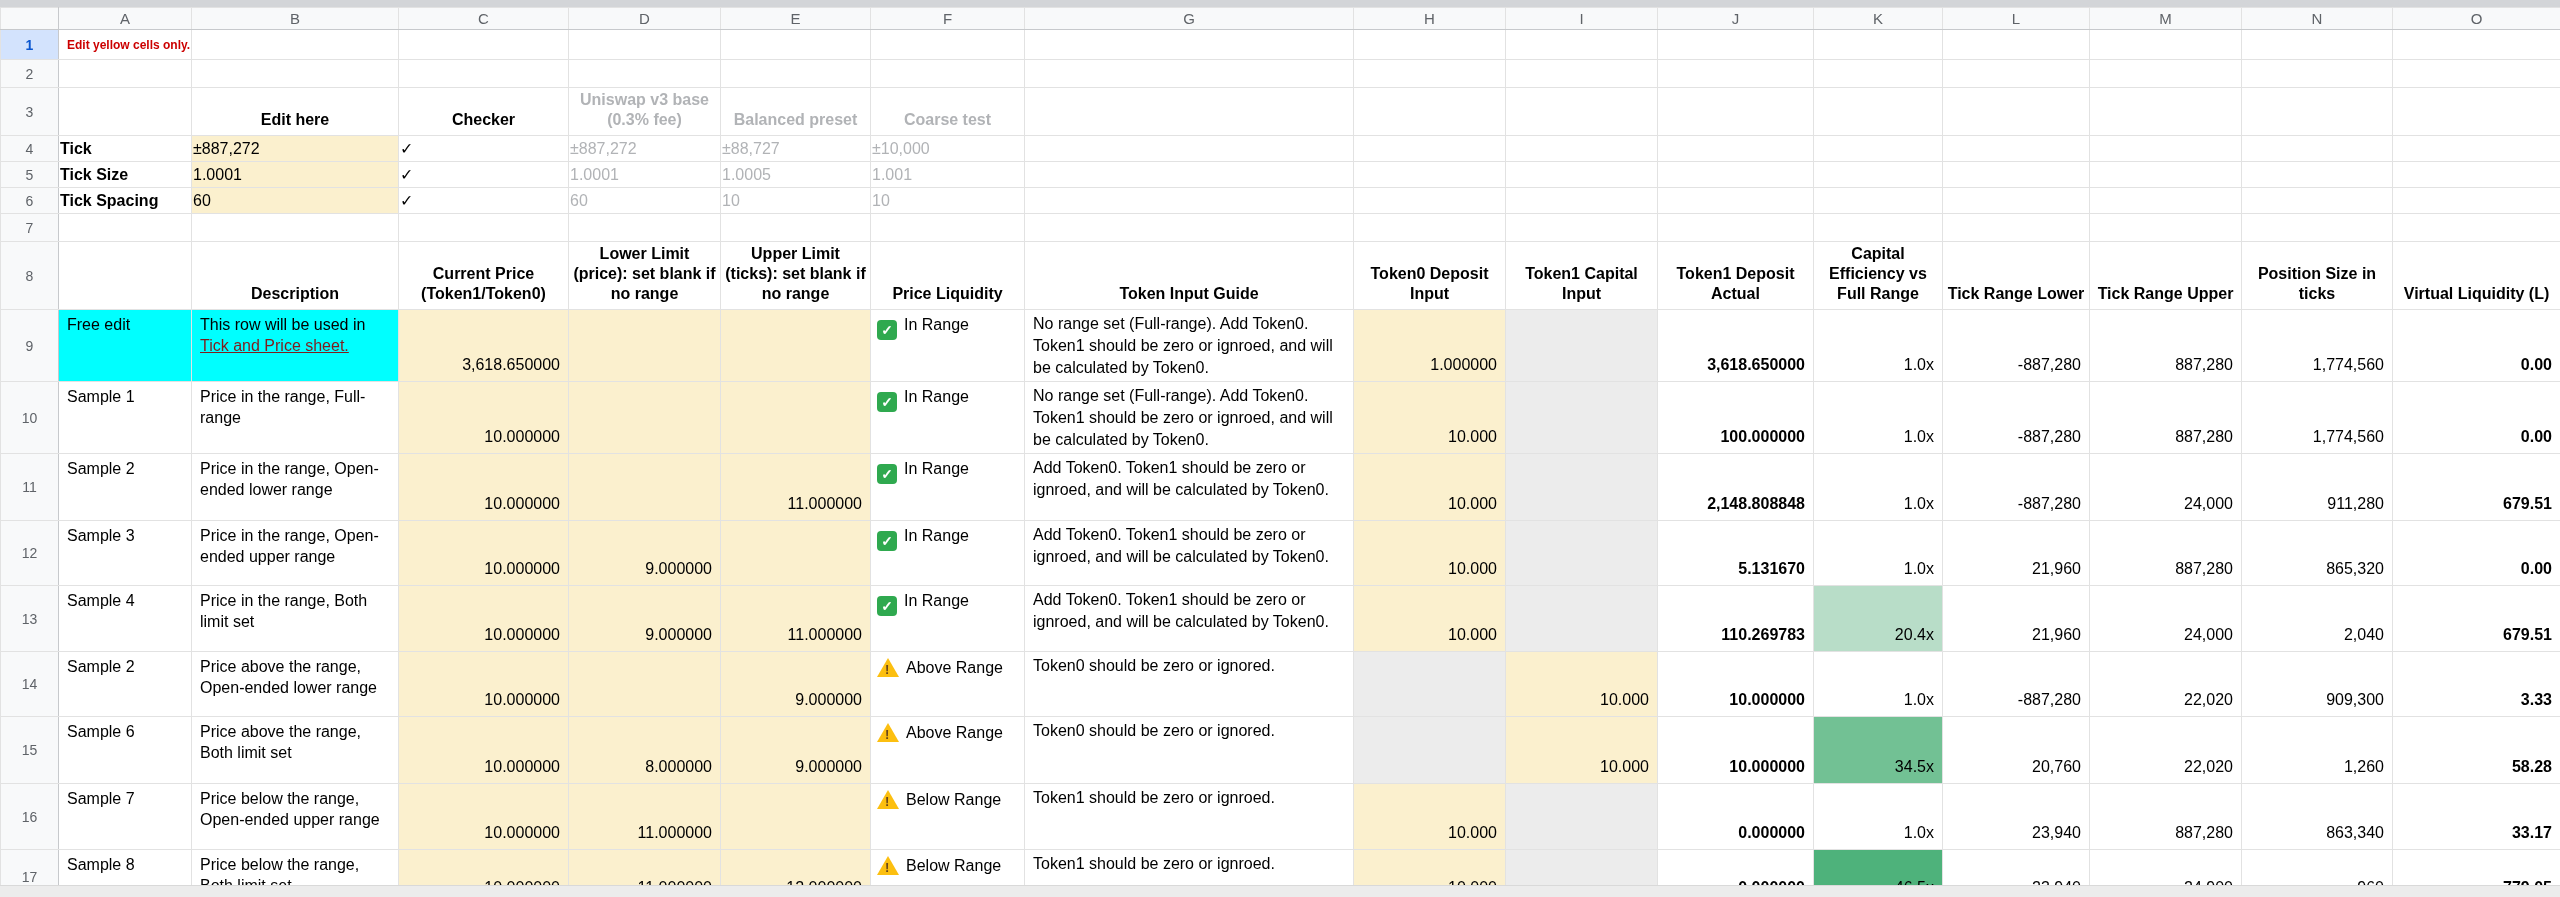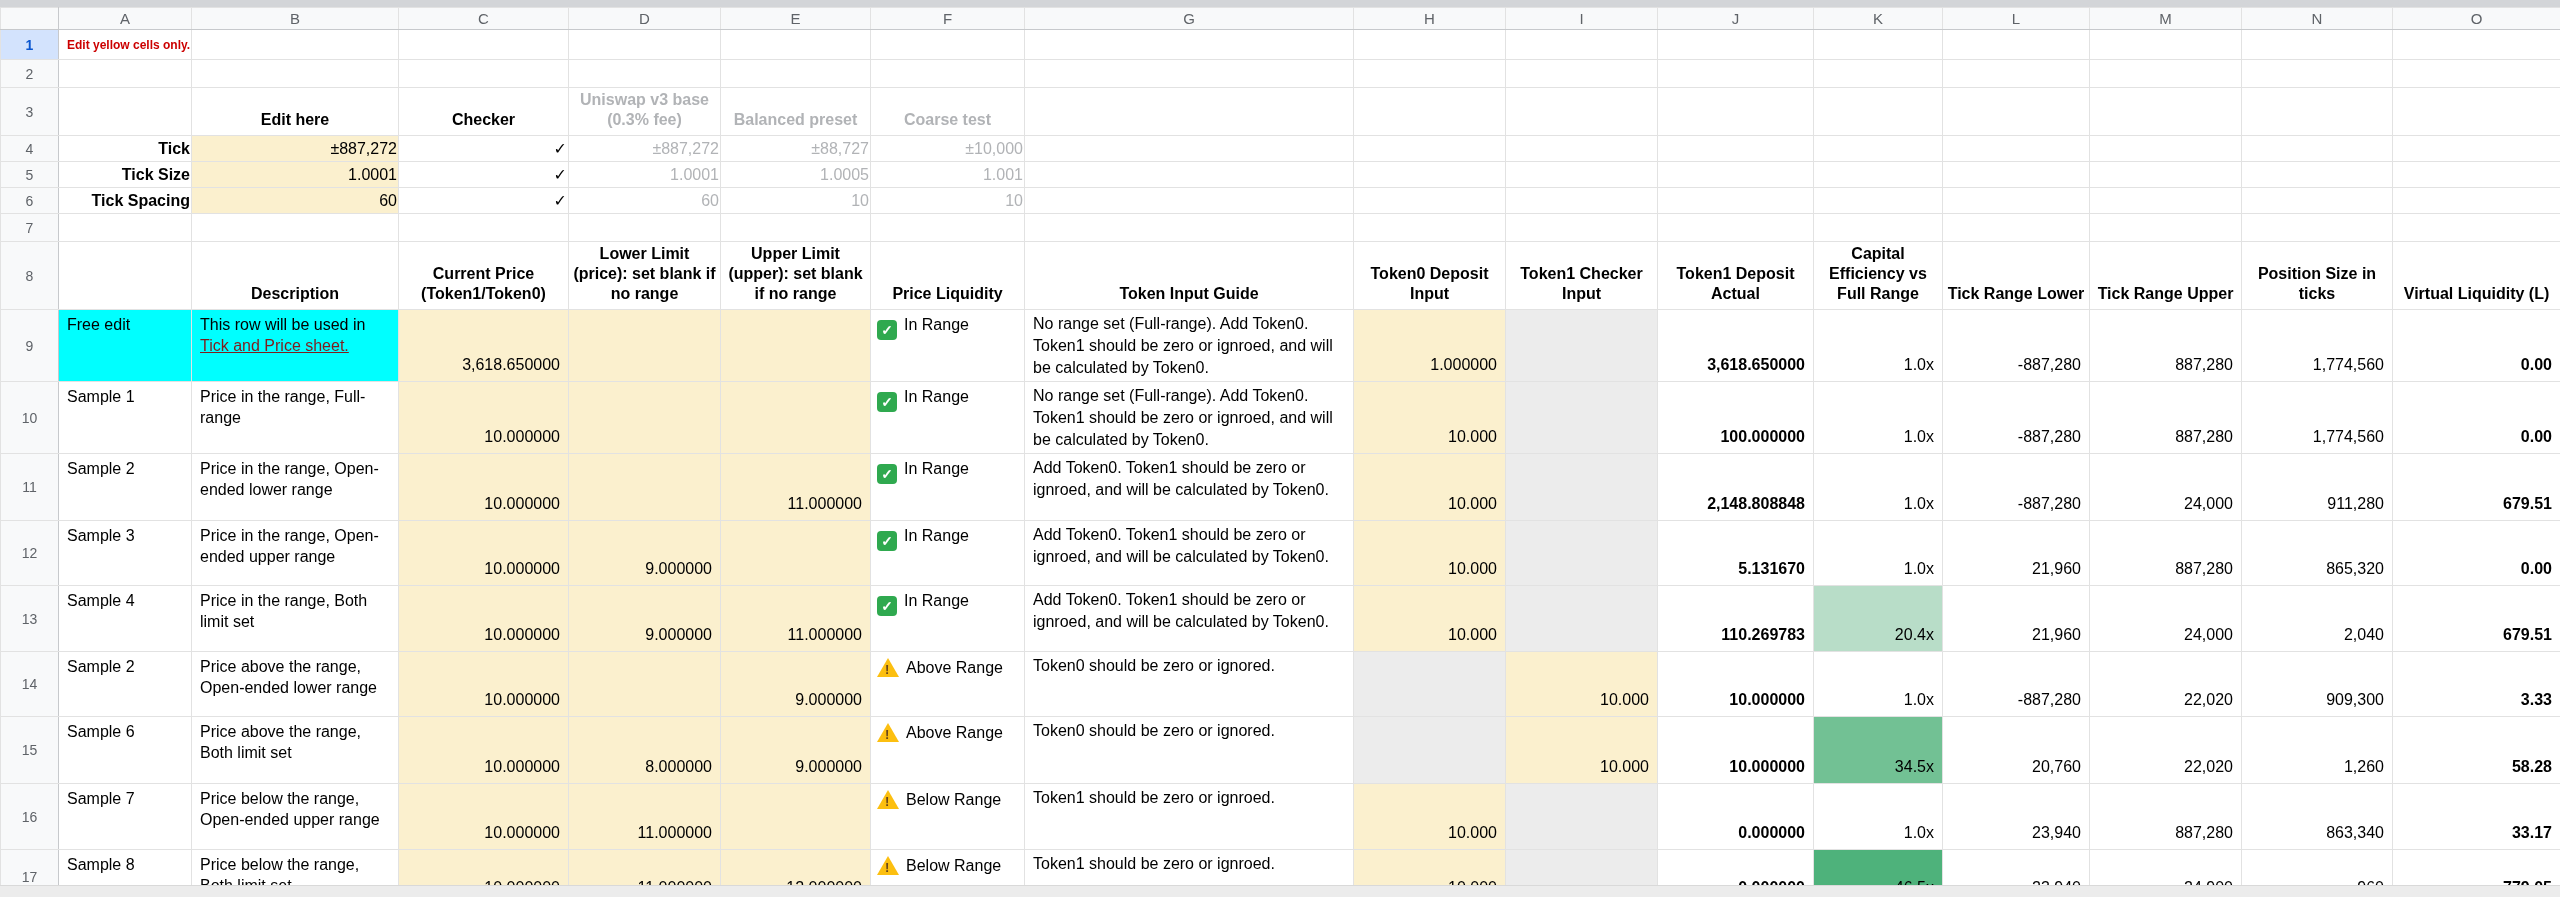--- a/index.html
+++ b/index.html
@@ -11,21 +11,21 @@
   
   .gut  { background:#f8f9fa; color:#5f6368; text-align:center; vertical-align:middle; font-size:14px; border-right:1px solid #c7c9cc; }
   .gut-hl { background:#d3e3fd; color:#0b57d0; font-weight:bold; }
   .colh { background:#f8f9fa; color:#5f6368; text-align:center; vertical-align:middle; font-size:15px; border-bottom:1px solid #c7c9cc; }
   .corner { background:#f8f9fa; border-right:1px solid #c7c9cc; border-bottom:1px solid #c7c9cc; }
   
   .note { color:#cc0000; font-weight:bold; font-size:12px; white-space:nowrap; vertical-align:middle; padding-left:8px; position:relative; z-index:5; }
   .bhead { font-weight:bold; text-align:center; vertical-align:bottom; padding:2px 4px 5px 4px; line-height:20px; }
   .ghead { color:#b1b3b6; }
   .preset { color:#b1b3b6; }
-  .mid { text-align:right; vertical-align:middle; }
+  .mid { text-align:left; vertical-align:middle; }
   .num { text-align:right; vertical-align:bottom; padding:2px 8px 7px 4px; white-space:nowrap; }
   .bold { font-weight:bold; }
   .txt { vertical-align:top; text-align:left; padding:4px 2px 2px 8px; line-height:21px; }
   .pos { vertical-align:top; text-align:left; padding:6px 2px 10px 6px; white-space:nowrap;margin-top:33px; }
   .guide { vertical-align:top; text-align:left; padding:3px 4px 2px 8px; line-height:22px; }
   .yellow { background:#fbf0ce; }
   .grayc  { background:#ececec; }
   .cyan   { background:#00ffff; }
   .g1 { background:#b8ddc8; }
   .g2 { background:#72c194; }
@@ -214,25 +214,25 @@
         <td></td>
   <td></td>
 </tr>
 
 <tr style="height:64px">
   <td class="gut">8</td>
   <td></td>
   <td class="bhead">Description</td>
   <td class="bhead">Current Price (Token1/Token0)</td>
   <td class="bhead">Lower Limit (price): set blank if no range</td>
-  <td class="bhead">Upper Limit (upper): set blank if no range</td>
+  <td class="bhead">Upper Limit (ticks): set blank if no range</td>
   <td class="bhead">Price Liquidity</td>
   <td class="bhead">Token Input Guide</td>
   <td class="bhead">Token0 Deposit Input</td>
-  <td class="bhead">Token1 Checker Input</td>
+  <td class="bhead">Token1 Capital Input</td>
   <td class="bhead">Token1 Deposit Actual</td>
   <td class="bhead">Capital Efficiency vs Full Range</td>
   <td class="bhead">Tick Range Lower</td>
   <td class="bhead">Tick Range Upper</td>
   <td class="bhead">Position Size in ticks</td>
   <td class="bhead">Virtual Liquidity (L)</td>
 </tr>
 
 <tr style="height:65px">
   <td class="gut">9</td>

